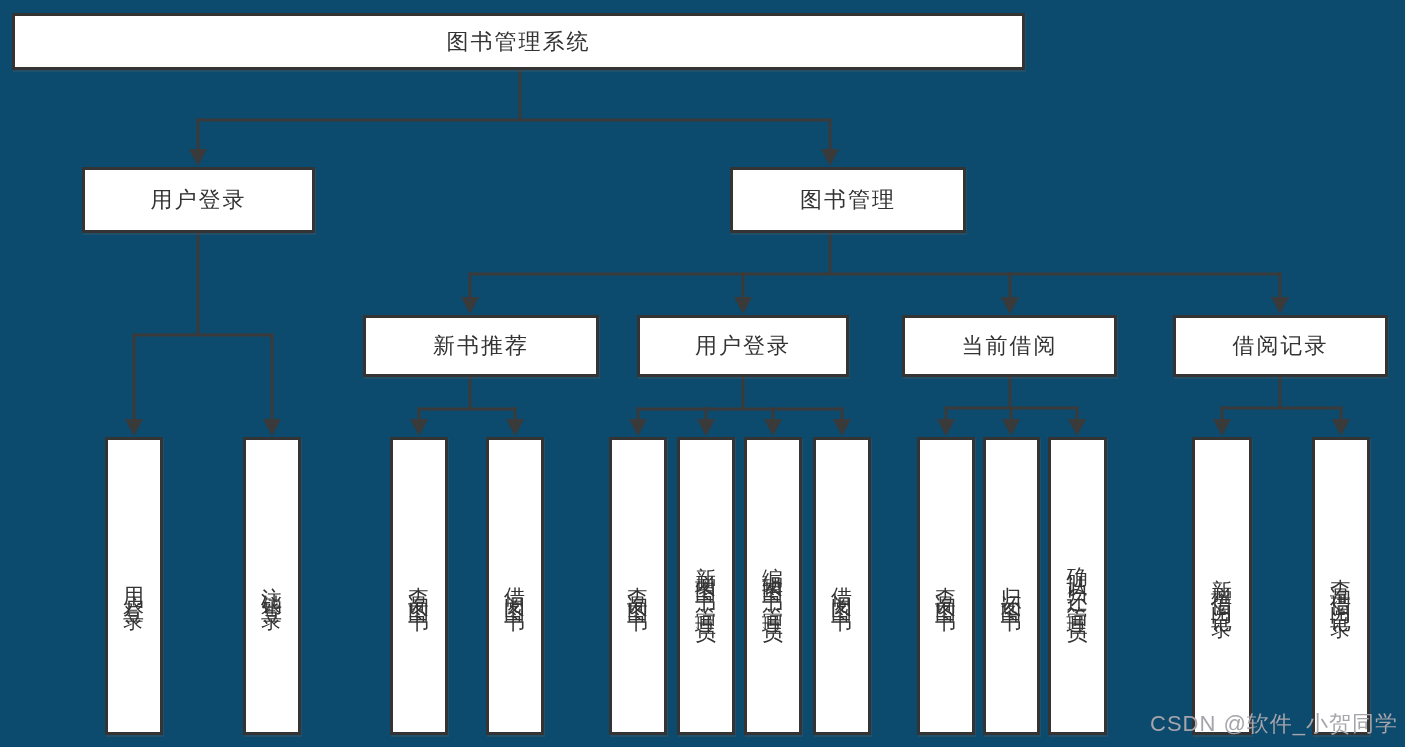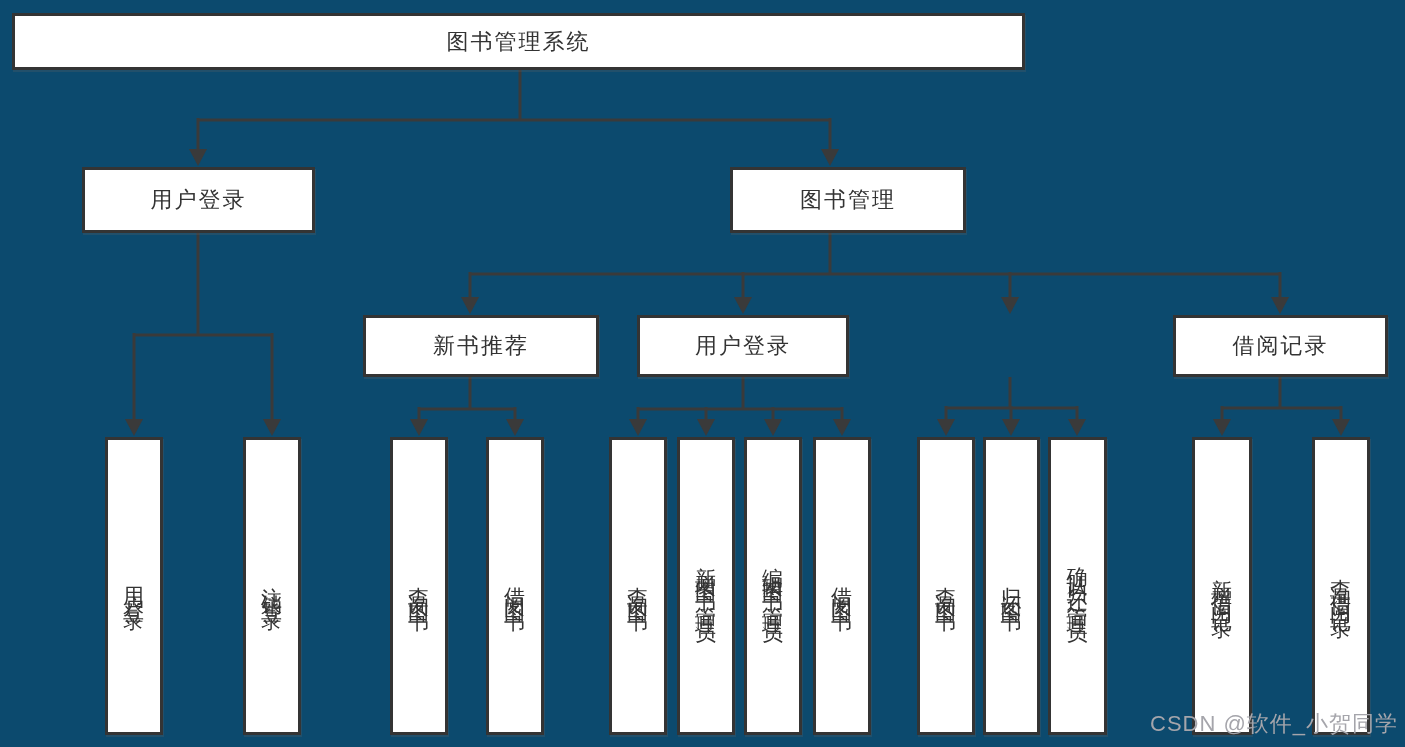--- a/index.html
+++ b/index.html
@@ -160,20 +160,23 @@
   <div class="node n-mgmt">
     <span class="lbl">图书管理</span>
   </div>
 
   <div class="node n-newrec">
     <span class="lbl">新书推荐</span>
   </div>
   <div class="node n-borrow">
     <span class="lbl">用户登录</span>
   </div>
+  <div class="node n-current">
+    <span class="lbl">当前借阅</span>
+  </div>
   <div class="node n-records">
     <span class="lbl">借阅记录</span>
   </div>
 
   <div class="node leaf l-1">
     <span class="lbl">用户登录</span>
   </div>
   <div class="node leaf l-2">
     <span class="lbl">注销登录</span>
   </div>

